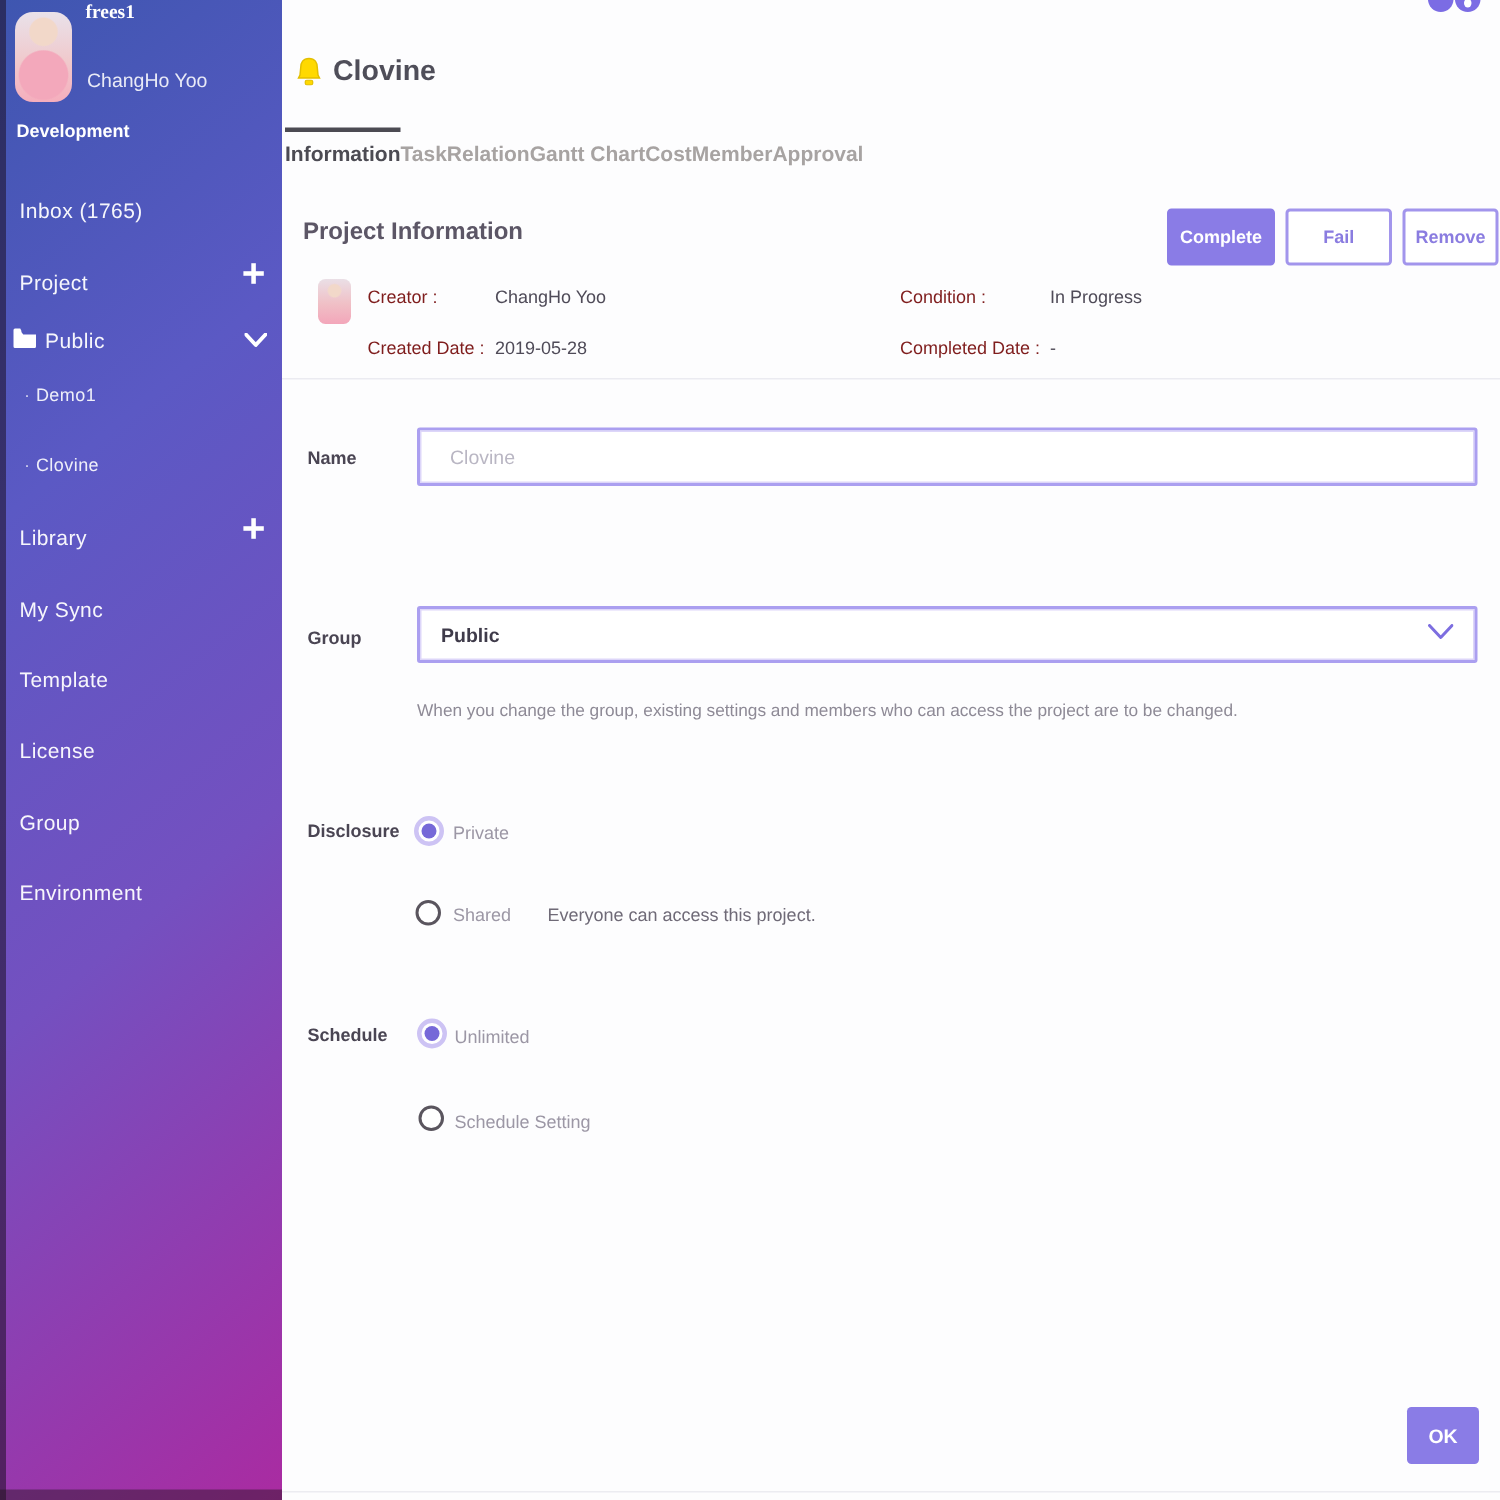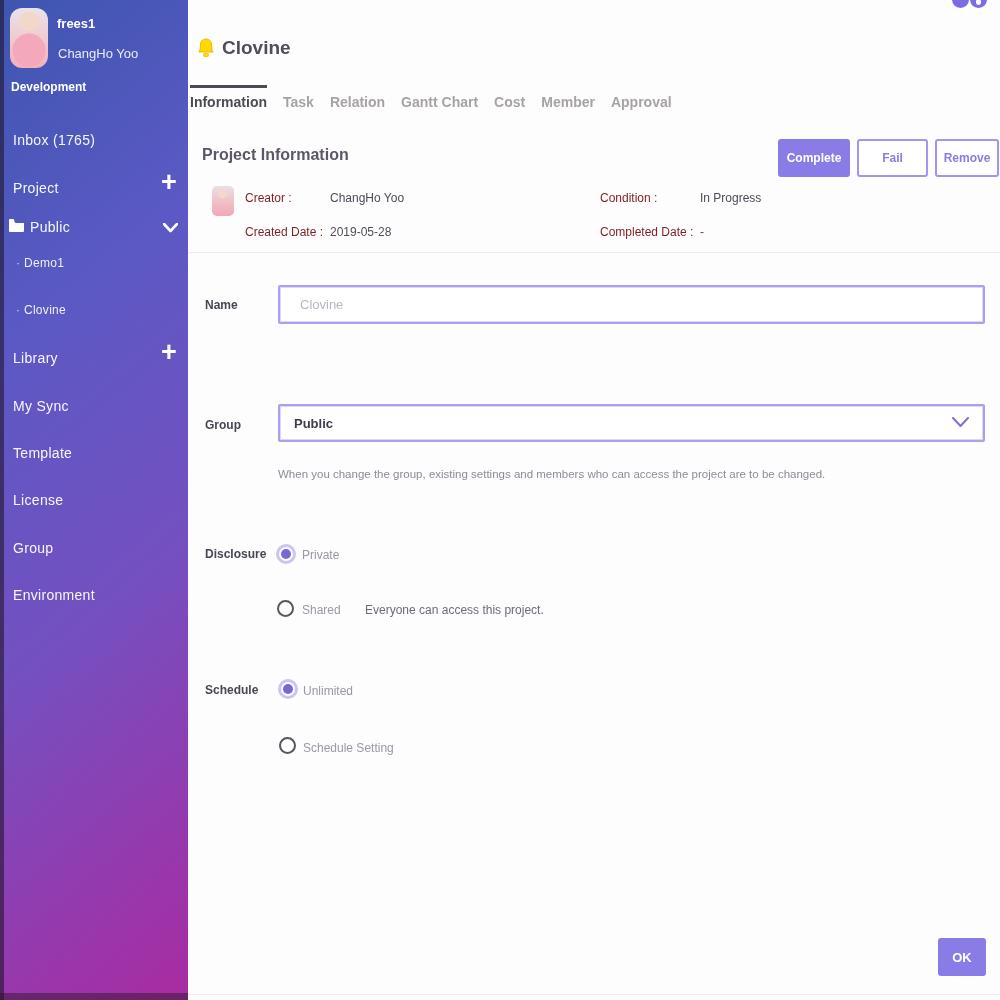--- a/index.html
+++ b/index.html
@@ -9,41 +9,41 @@
   
   .sidebar { position:absolute; left:0; top:0; width:188px; height:1000px;
     background:linear-gradient(140deg, #3e56b0 0%, #5b59c4 30%, #7450c0 60%, #aa2ba1 100%); color:#fff; }
   .sidebar::before { content:""; position:absolute; left:0; top:0; bottom:0; width:4px; background:rgba(28,14,34,.55); }
   .sidebar::after { content:""; position:absolute; left:0; right:0; bottom:0; height:7px; background:rgba(35,22,32,.45); }
   .avatar { position:absolute; left:10px; top:8px; width:38px; height:60px; border-radius:12px;
     background:
       radial-gradient(circle at 50% 22%, #f2d8c9 0 9px, rgba(0,0,0,0) 10px),
       radial-gradient(circle at 50% 70%, #f3a8bb 0 16px, rgba(0,0,0,0) 17px),
       linear-gradient(180deg,#e9e2ea 0%, #f0c9cc 55%, #f5aebd 100%); }
-  .u-name   { position:absolute; left:57px; top:16px; font-size:13px; font-weight:700; }
+  .u-name   { position:absolute; left:57px; top:0; font-size:13px; font-weight:700;font-family:Liberation Serif, serif; }
   .u-full   { position:absolute; left:58px; top:46px; font-size:13px; color:rgba(255,255,255,.88); }
   .u-team   { position:absolute; left:11px; top:80px; font-size:12px; font-weight:700; }
   .nav-item { position:absolute; left:13px; font-size:14px; color:rgba(255,255,255,.95); cursor:pointer; letter-spacing:.3px; }
   .nav-item.sub { left:16px; font-size:12px; color:rgba(255,255,255,.9); }
   .nav-item.sub::before { content:"· "; opacity:.8; }
   .nav-item.with-icon { left:30px; }
   .plus-icon { position:absolute; right:8px; width:22px; text-align:center; font-size:27px; font-weight:700; color:#fff; line-height:20px; cursor:pointer; }
   .chev-icon { position:absolute; right:10px; cursor:pointer; }
   .folder-icon { position:absolute; left:8px; }
 
   
   .circ { position:absolute; top:-9px; width:17px; height:17px; border-radius:50%; background:#7b6ce4; }
   .circ.help::after { content:""; position:absolute; left:6px; top:8px; width:5px; height:6px; border-radius:50%; background:#fff; }
 
   
   .bell { position:absolute; left:198px; top:37px; }
   .page-head-title { position:absolute; left:222px; top:37px; font-size:19px; font-weight:700; color:#4f4e59; }
 
   
-  .tabs { position:absolute; left:190px; top:85px; display:flex; gap:16px; align-items:flex-end; }
+  .tabs { position:absolute; left:190px; top:85px; display:flex; gap:0; align-items:flex-end; }
   .tab { font-size:14px; font-weight:700; color:#a7a3a2; padding-top:9px; cursor:pointer; white-space:nowrap; }
   .tab.active { color:#4c4b53; border-top:3px solid #4c4b53; padding-top:6px; }
 
   
   .sec-title { position:absolute; left:202px; top:146px; font-size:16px; font-weight:700; color:#5c5666; }
   .btn { position:absolute; height:38px; top:139px; font-size:12px; font-weight:700; border-radius:3px; cursor:pointer;
          display:flex; align-items:center; justify-content:center; }
   .btn.fill { background:#8a7ce6; color:#fff; border:2px solid #8a7ce6; }
   .btn.line { background:#fff; color:#8a7ce0; border:2px solid #a295ec; }
   #btn-complete { left:778px; width:72px; }

